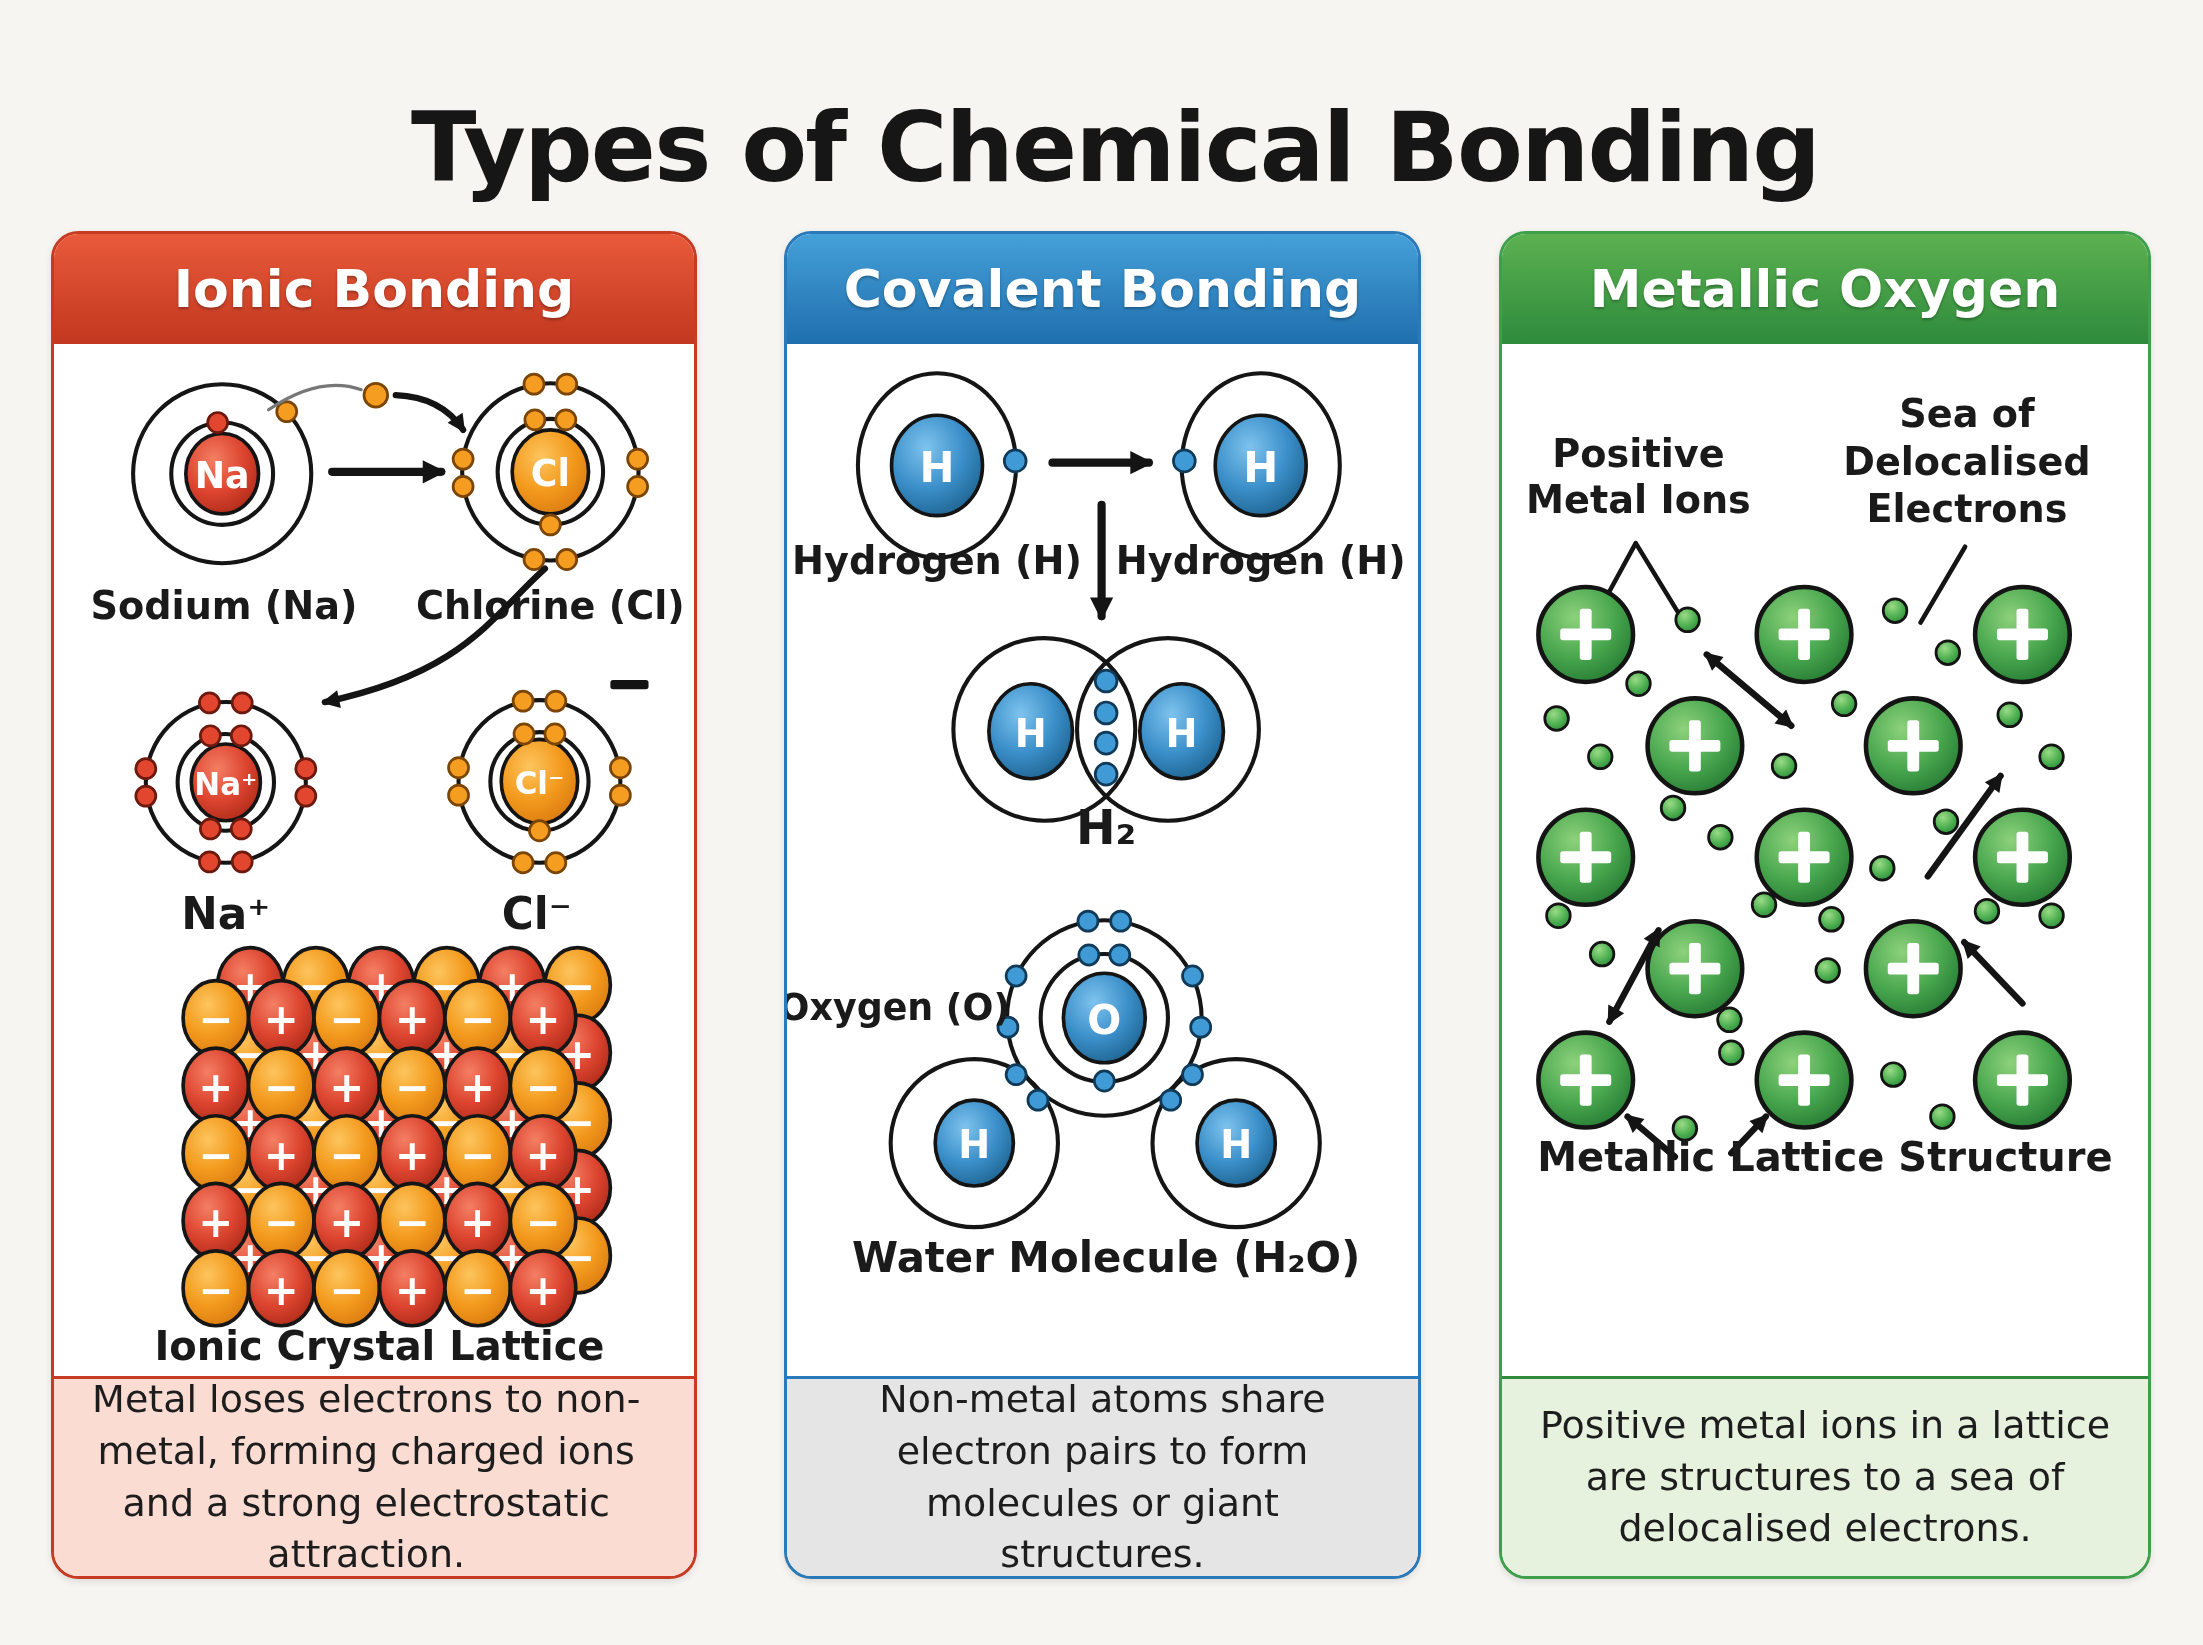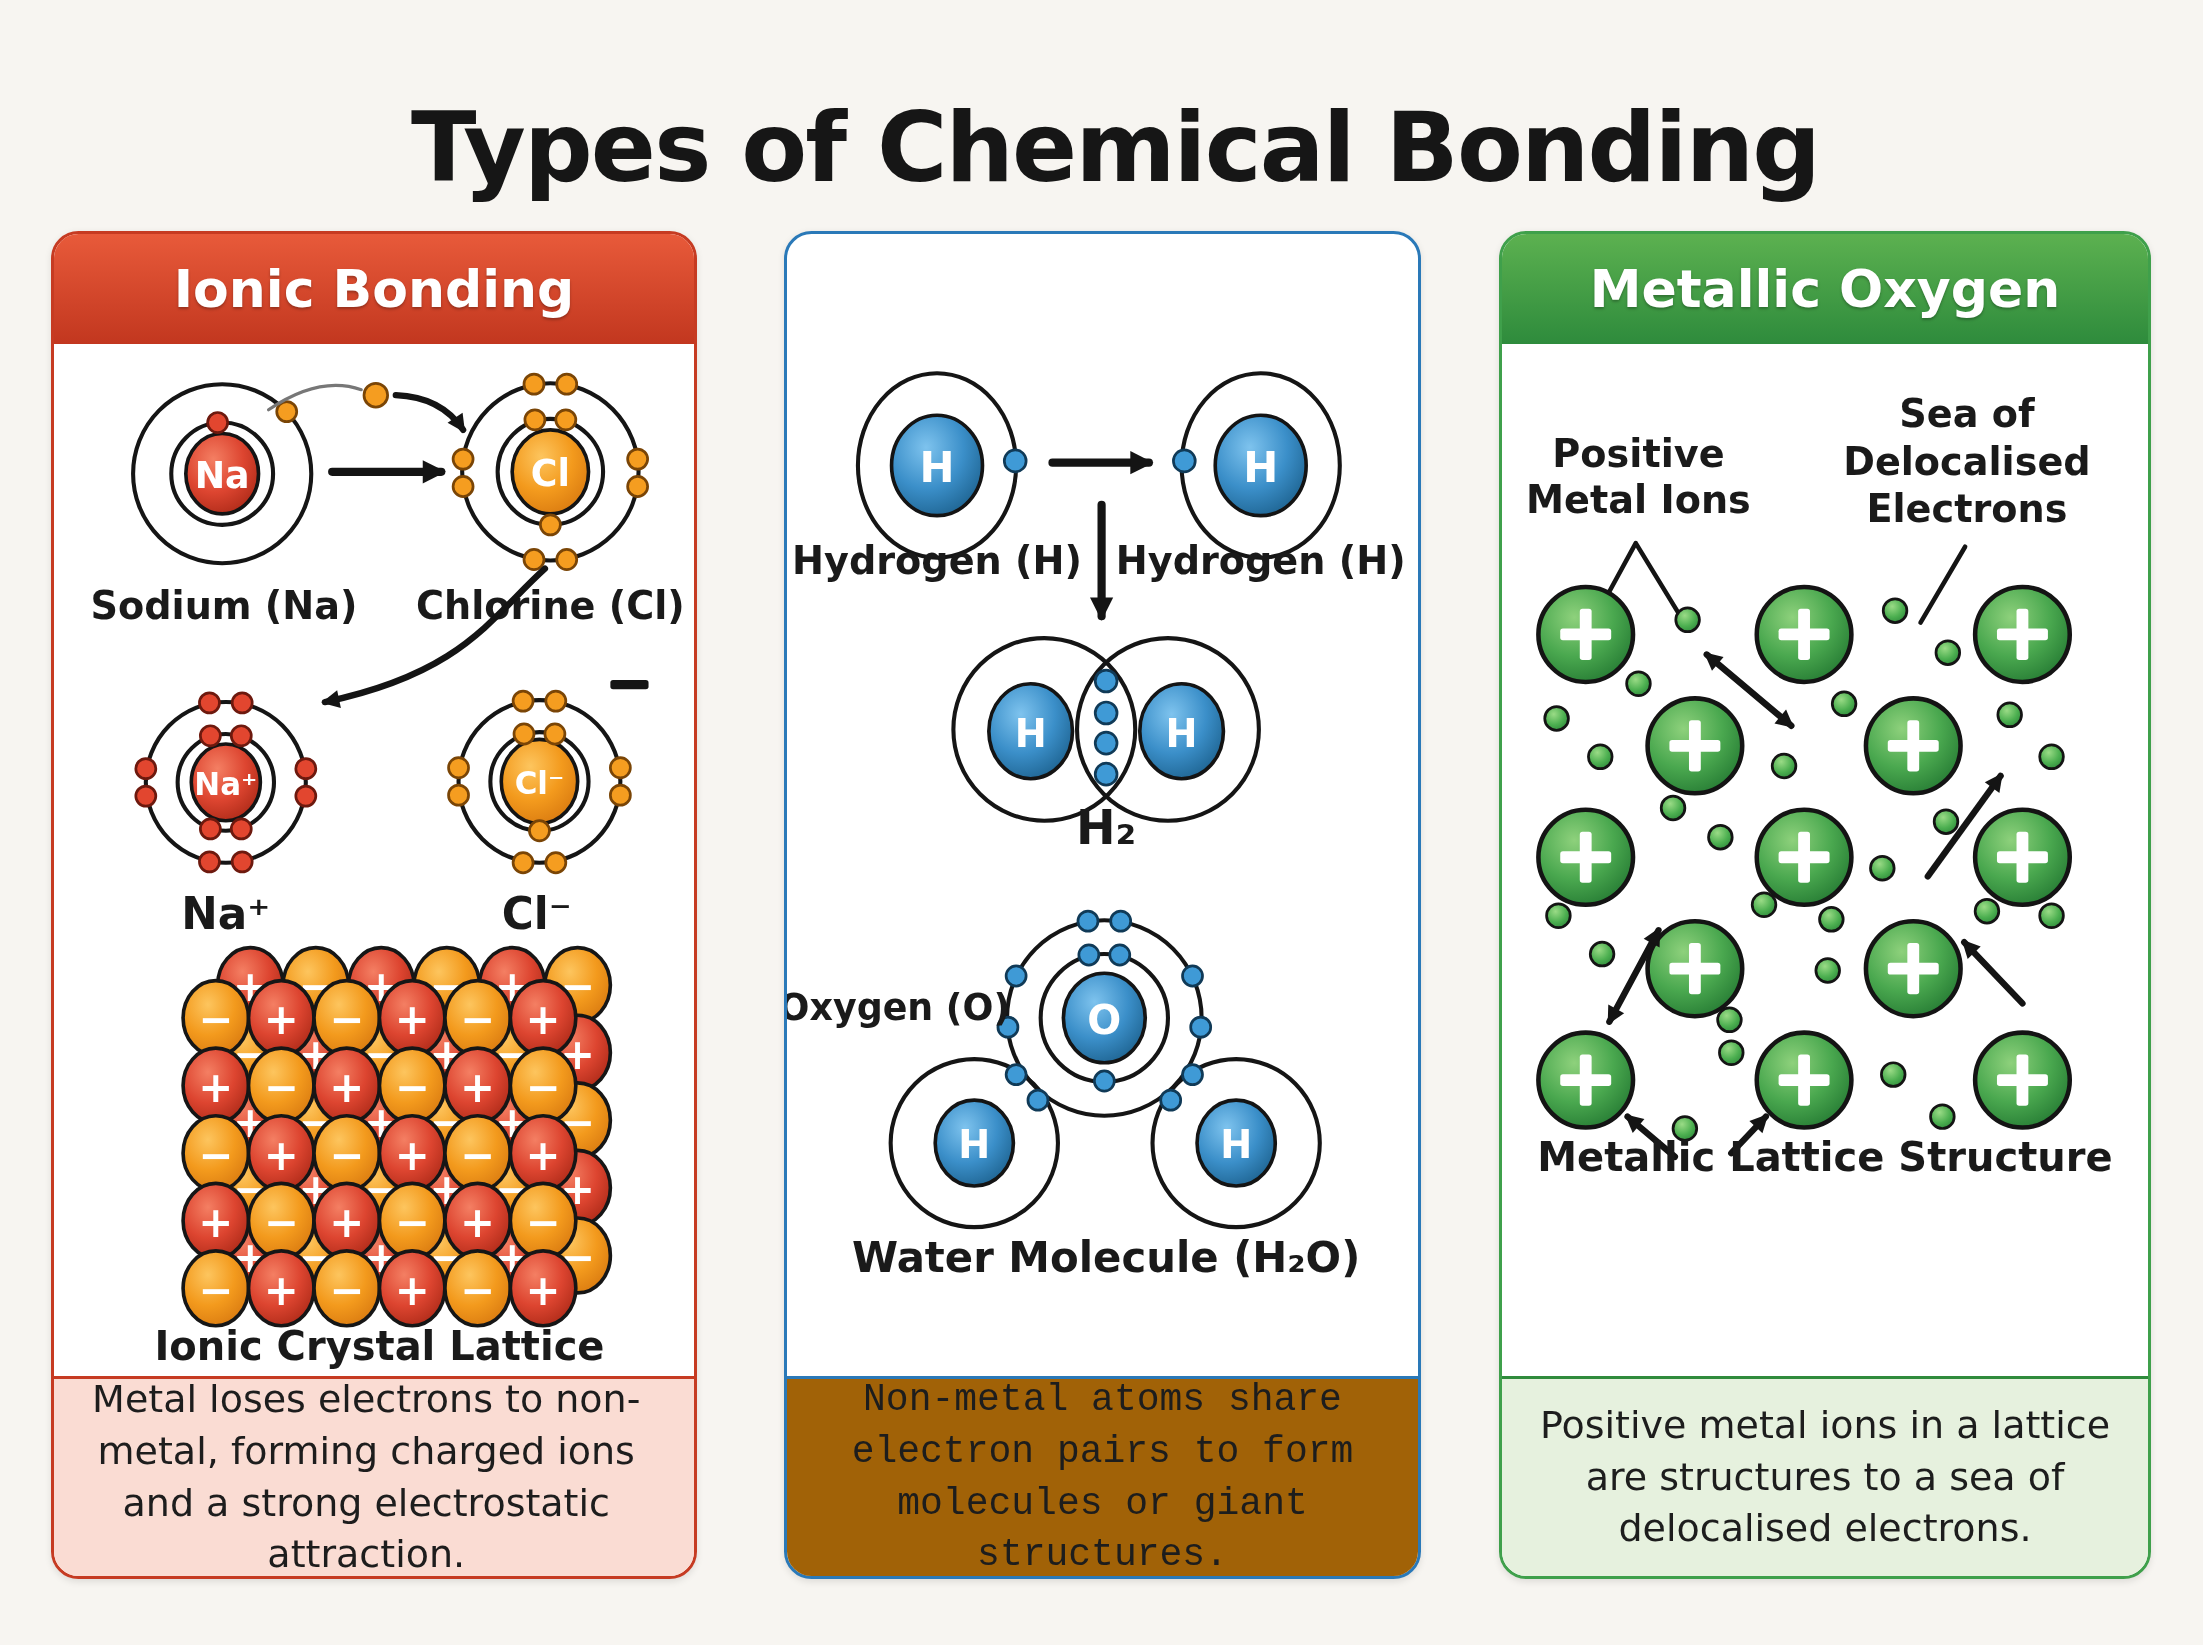--- a/index.html
+++ b/index.html
@@ -371,20 +371,23 @@
             <text x="358" y="1112" text-anchor="middle" font-size="44" font-weight="bold" fill="#1a1a1a">Ionic Crystal Lattice</text>
           </g>
         </svg>
       </div>
     <div class="panel-footer" style="background: rgb(250, 220, 211); border-top: 3.7px solid rgb(198, 59, 34); padding-left: 12px;">
       <p>Metal loses electrons to non-metal, forming charged ions and a strong electrostatic attraction.</p>
     </div>
   </div>
 
   <div class="panel p2" style="left: 784px; top: 231px; width: 637px; height: 1348px; border: 3.7px solid rgb(42, 121, 184);">
+    <div class="panel-header" style="background: linear-gradient(rgb(69, 160, 216), rgb(31, 111, 174));">
+      <span>Covalent Bonding</span>
+    </div>
     <div class="panel-body">
         <svg viewBox="0 0 694 1130" preserveAspectRatio="none">
           <defs>
             <radialGradient id="gred1" cx="0.38" cy="0.32" r="0.75">
               <stop offset="0%" stop-color="#f47f63"></stop>
               <stop offset="55%" stop-color="#dd4530"></stop>
               <stop offset="100%" stop-color="#ad2a18"></stop>
             </radialGradient>
             <radialGradient id="gorange1" cx="0.38" cy="0.32" r="0.75">
               <stop offset="0%" stop-color="#fdc55e"></stop>
@@ -538,21 +541,21 @@
             <circle cx="422" cy="828" r="11" fill="#3f9ad6" stroke="#103a57" stroke-width="3"></circle>
           </g>
           <g>
             <text x="118" y="740" text-anchor="middle" font-size="40" font-weight="bold" fill="#1a1a1a">Oxygen (O)</text>
           </g>
           <g>
             <text x="351" y="1016" text-anchor="middle" font-size="46" font-weight="bold" fill="#1a1a1a">Water Molecule (H₂O)</text>
           </g>
         </svg>
       </div>
-    <div class="panel-footer" style="background: #a16207; border-top: 3.7px solid rgb(42, 121, 184); font-family: Liberation Mono, monospace;">
+    <div class="panel-footer" style="background: #e5e5e5; border-top: 3.7px solid rgb(42, 121, 184);">
       <p>Non-metal atoms share electron pairs to form molecules or giant structures.</p>
     </div>
   </div>
 
   <div class="panel p3" style="left: 1499px; top: 231px; width: 652px; height: 1348px; border: 3.7px solid rgb(63, 160, 75);">
     <div class="panel-header" style="background: linear-gradient(rgb(92, 177, 80), rgb(46, 139, 60));">
       <span>Metallic Oxygen</span>
     </div>
     <div class="panel-body">
         <svg viewBox="0 0 710 1130" preserveAspectRatio="none">

